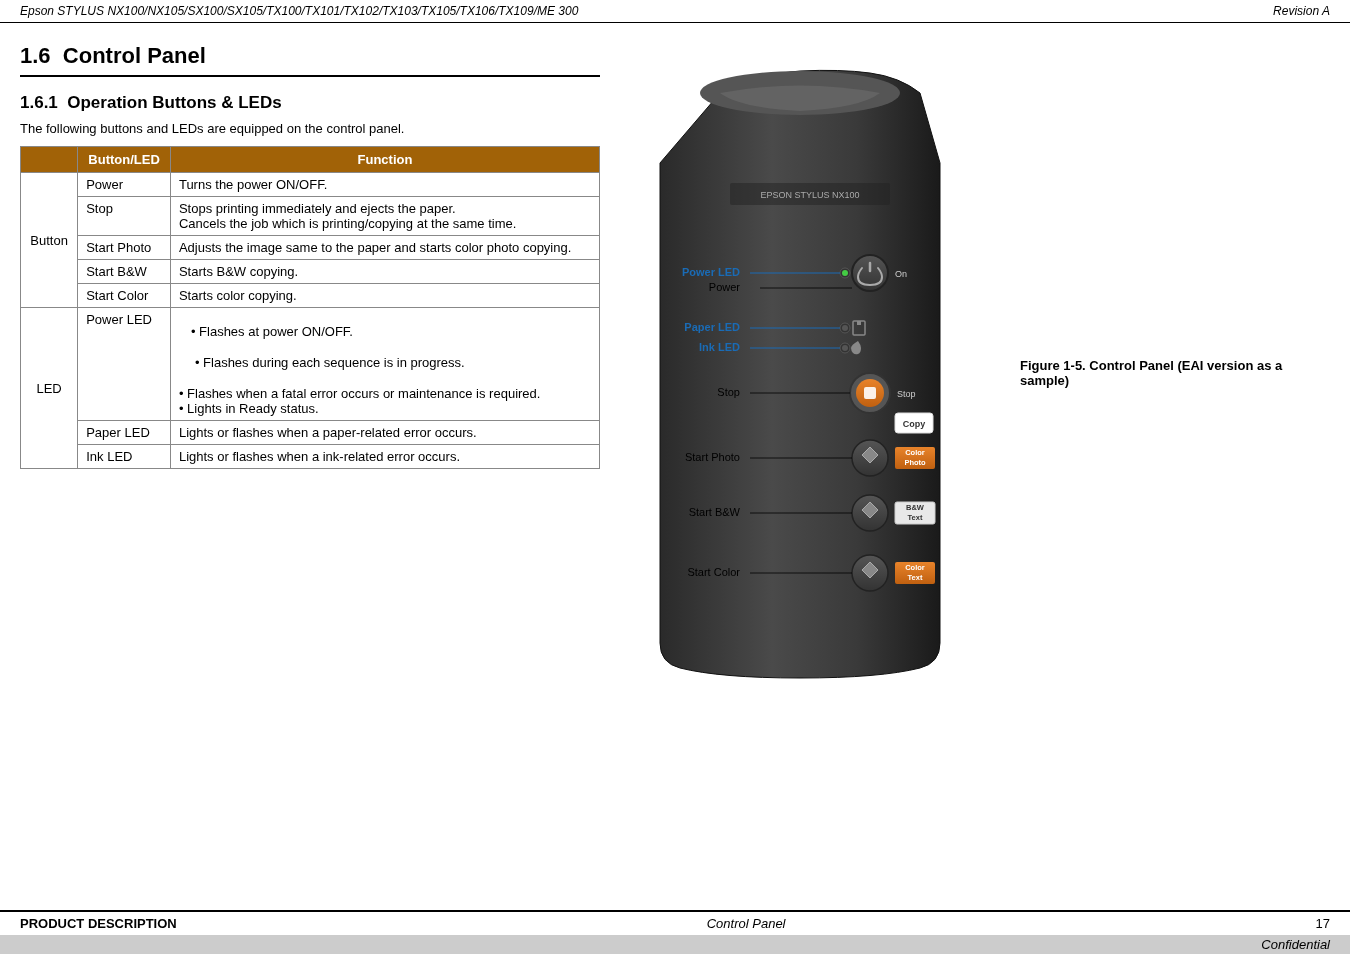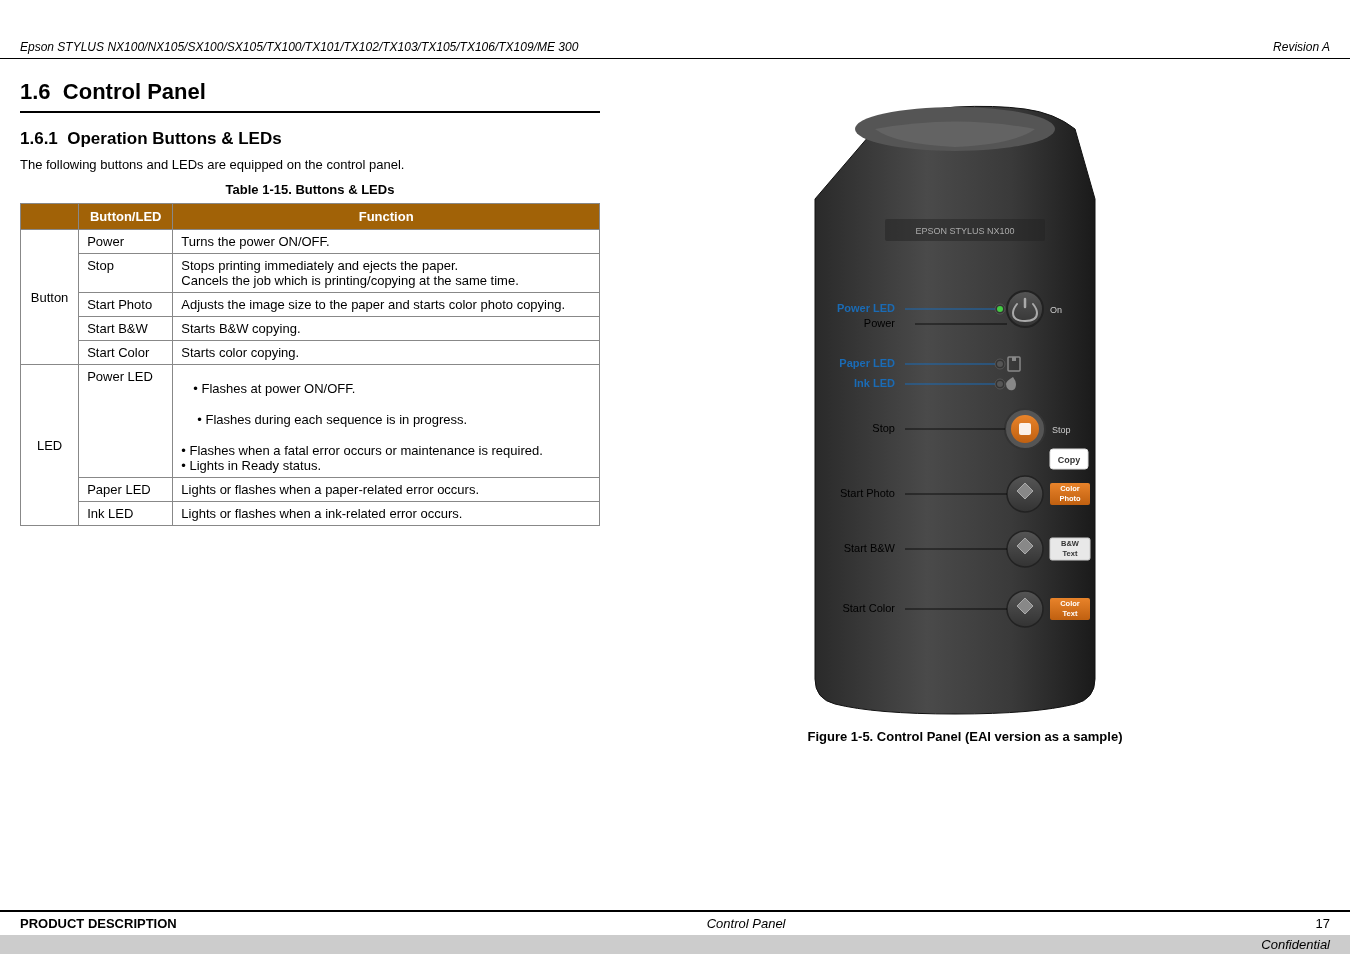--- a/index.html
+++ b/index.html
@@ -15,38 +15,37 @@
 
     
     .header {
       border-bottom: 1px solid #000;
       padding: 4px 20px;
       display: flex;
       justify-content: space-between;
       align-items: center;
       font-style: italic;
       font-size: 12px;
-      margin-top: 36px;
     }
 
     
     .main-content {
       display: flex;
       padding: 20px 20px 0 20px;
     }
 
     .left-panel {
       width: 580px;
       flex-shrink: 0;
     }
 
     .right-panel {
       flex: 1;
       display: flex;
-      flex-direction: column;
+      flex-direction: row;
       align-items: center;
       padding-top: 10px;
     }
 
     
     .section-title {
       font-size: 22px;
       font-weight: bold;
       margin-bottom: 6px;
       padding-bottom: 6px;
@@ -138,21 +137,21 @@
 
     
     .printer-container {
       position: relative;
       width: 420px;
       height: 620px;
       margin-top: 10px;
     }
 
     .figure-caption {
-      text-align: right;
+      text-align: left;
       font-weight: bold;
       font-size: 13px;
       margin-top: 10px;
     }
   </style>
 </head>
 <body>
 
 <div class="header">
   <span>Epson STYLUS NX100/NX105/SX100/SX105/TX100/TX101/TX102/TX103/TX105/TX106/TX109/ME 300</span>
@@ -165,21 +164,20 @@
     <h1 class="section-title">
       <span>1.6</span>&nbsp;&nbsp;<span>Control Panel</span>
     </h1>
 
     <h2 class="subsection-title">
       <span>1.6.1</span>&nbsp;&nbsp;<span>Operation Buttons &amp; LEDs</span>
     </h2>
 
     <p class="description">The following buttons and LEDs are equipped on the control panel.</p>
 
-    <p class="table-title">Table 1-15.  Buttons &amp; LEDs</p>
 
     <table>
       <thead>
         <tr>
           <th colspan="1"></th>
           <th>Button/LED</th>
           <th>Function</th>
         </tr>
       </thead>
       <tbody id="table-body">
@@ -190,21 +188,21 @@
           </tr>
           <tr>
             <td>Stop</td>
             <td>
               <p style="margin: 0px; padding-left: 0px;">Stops printing immediately and ejects the paper.</p>
               <p style="margin: 0px; padding-left: 0px;">Cancels the job which is printing/copying at the same time.</p>
             </td>
           </tr>
           <tr>
             <td>Start Photo</td>
-            <td>Adjusts the image size to the paper and starts color photo copying.</td>
+            <td>Adjusts the image same to the paper and starts color photo copying.</td>
           </tr>
           <tr>
             <td>Start B&amp;W</td>
             <td>Starts B&amp;W copying.</td>
           </tr>
           <tr>
             <td>Start Color</td>
             <td>Starts color copying.</td>
           </tr>
           <tr>

